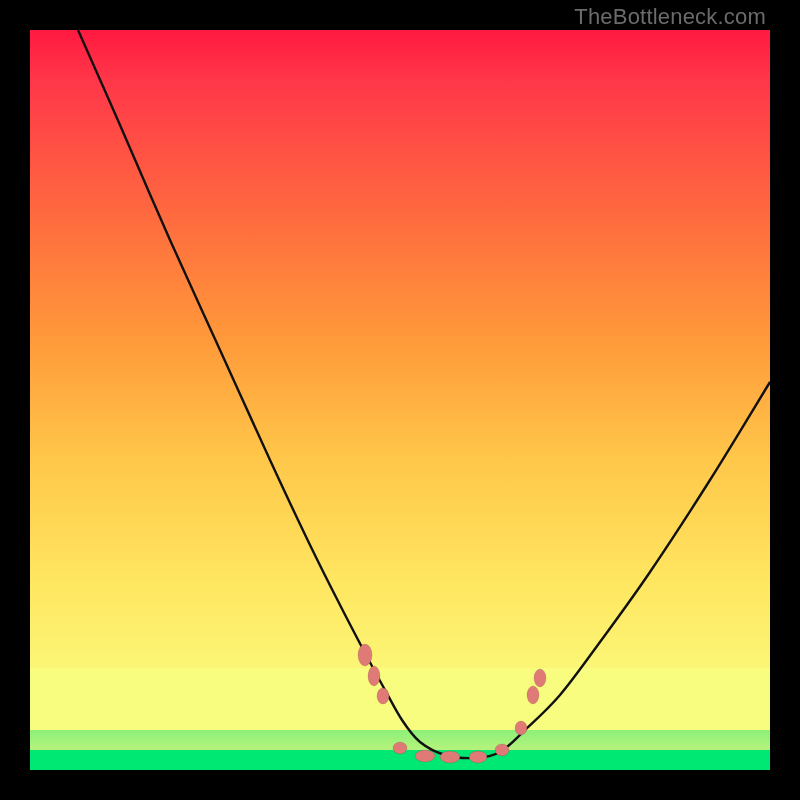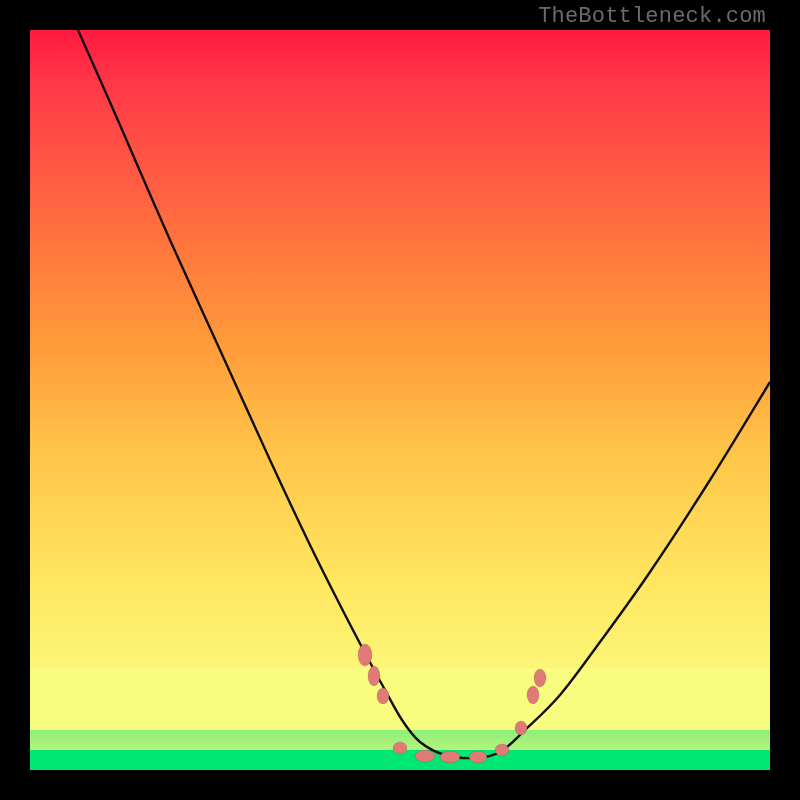--- a/index.html
+++ b/index.html
@@ -47,21 +47,20 @@
   }
   .attribution {
     position: absolute;
     top: 4px;
     right: 34px;
     color: #6b6b6b;
     font-size: 22px;
     font-weight: 500;
     letter-spacing: 0.2px;
     user-select: none;
-    font-family: Liberation Mono, monospace;
   }
   svg.curve {
     position: absolute;
     left: 0; top: 0;
     width: 740px;
     height: 740px;
     overflow: visible;
   }
   .curve path.main {
     stroke: #111;

